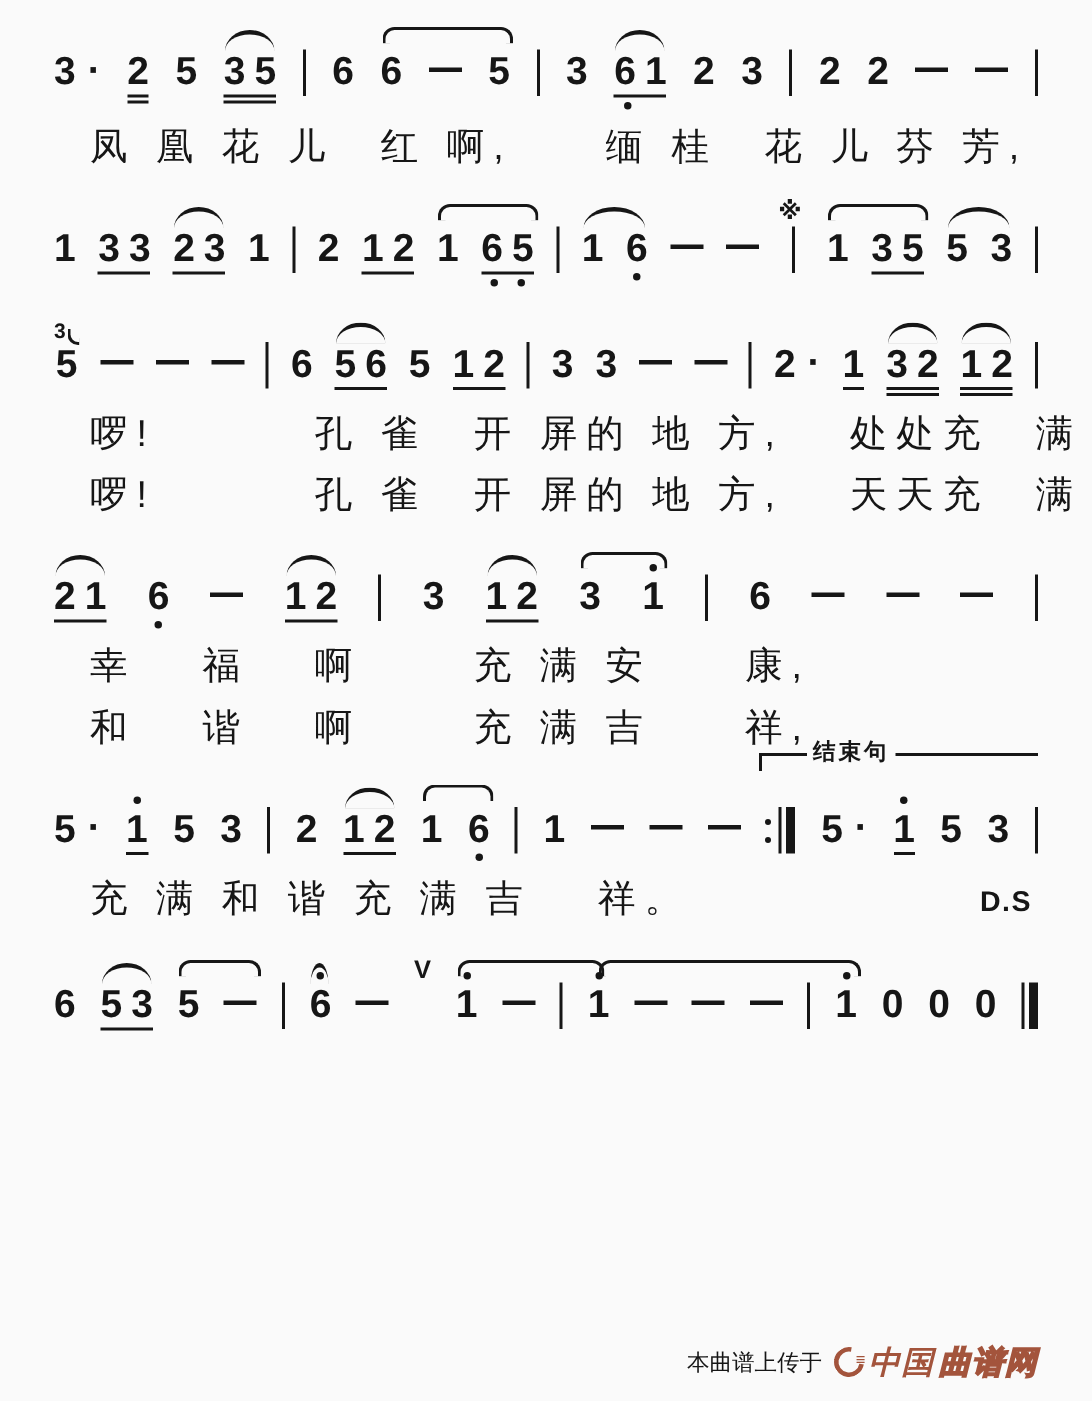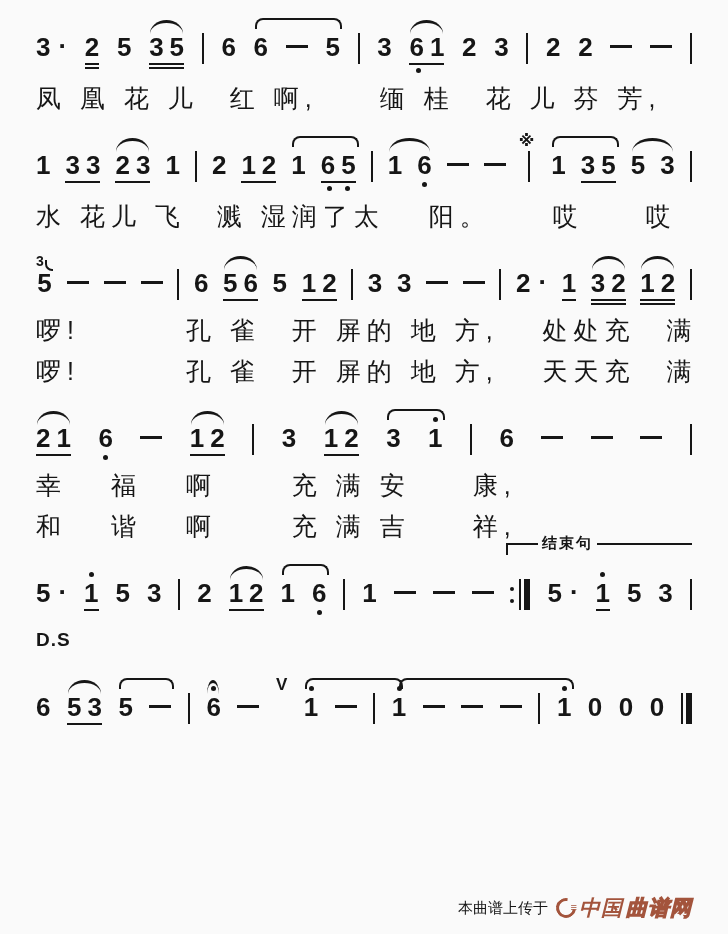--- a/index.html
+++ b/index.html
@@ -30,21 +30,21 @@
        border-radius:50% 50% 0 0 / 100% 100% 0 0;}
   .brk{position:absolute;height:9px;border:2.5px solid var(--ink);border-bottom:none;
        border-radius:8px 8px 0 0;}
   .segno{font-weight:bold;font-size:16px;line-height:16px;font-family:"DejaVu Sans",sans-serif;
          transform:translate(-2px,-2px);}
   .breath{font-weight:bold;font-size:17px;line-height:17px;}
   .grace{font-weight:bold;font-size:14px;line-height:14px;position:relative;top:-1px;}
   .ghook{width:6px;height:9px;border-left:2px solid var(--ink);border-bottom:2px solid var(--ink);
          border-bottom-left-radius:7px;margin-bottom:-2px;}
   .lyr{display:flex;align-items:baseline;font-size:25px;line-height:32px;letter-spacing:6px;
-       white-space:pre;margin-top:9px;}
+       white-space:pre;margin-top:9px;margin-left:24px;}
   .grow{flex:1;}
   .ds{font-weight:bold;font-size:19px;letter-spacing:1px;margin-right:4px;}
   .endlabel{position:absolute;display:flex;align-items:flex-start;right:0;}
   .elcorner{width:8px;height:10px;border-left:2.5px solid var(--ink);border-top:2.5px solid var(--ink);}
   .elline{border-top:2.5px solid var(--ink);height:0;}
   .elline.grow{flex:1;}
   .eltext{font-weight:bold;font-size:15px;line-height:15px;margin-top:-8px;padding:0 4px;letter-spacing:2px;}
   .footer{margin-top:auto;display:flex;justify-content:flex-end;align-items:center;gap:8px;
           font-size:15px;padding-bottom:2px;}
   .brandwrap{display:flex;align-items:center;gap:3px;font-weight:bold;font-style:italic;
@@ -313,21 +313,20 @@
             <div class="slot"></div>
             <div class="drow">
               <span class="dgt">3</span>
             </div>
           </div>
           <div class="cell">
             <div class="slot"></div>
             <div class="bline"></div>
           </div>
         </div>
-        <div class="lyr"><span>水 花儿 飞　溅 湿润了太　 阳。　　哎　　哎</span></div>
         <div class="arc" style="left: 80px; width: 33px; top: 4px;"></div>
         <div class="brk" style="left: 256px; width: 63px; top: 2px;"></div>
         <div class="arc" style="left: 353px; width: 41px; top: 4px;"></div>
         <div class="brk" style="left: 516px; width: 63px; top: 2px;"></div>
         <div class="arc" style="left: 596px; width: 41px; top: 4px;"></div>
       </div>
       <div class="sys">
         <div class="notes">
           <div class="cell">
             <div class="slot">
@@ -672,21 +671,21 @@
             <div class="slot"></div>
             <div class="drow">
               <span class="dgt">3</span>
             </div>
           </div>
           <div class="cell">
             <div class="slot"></div>
             <div class="bline"></div>
           </div>
         </div>
-        <div class="lyr"><span class="ds">D.S</span></div>
+        <div class="lyr"><span class="grow">充 满 和 谐 充 满 吉　 祥。</span><span class="ds">D.S</span></div>
         <div class="arc" style="left: 194px; width: 33px; top: 4px;"></div>
         <div class="brk" style="left: 246px; width: 43px; top: 2px;"></div>
         <div class="endlabel" style="left: 470px; top: -19px;">
           <div class="elcorner"></div>
           <div class="elline" style="width: 22px;"></div>
           <span class="eltext">结束句</span>
           <div class="elline grow"></div>
         </div>
       </div>
       <div class="sys">

